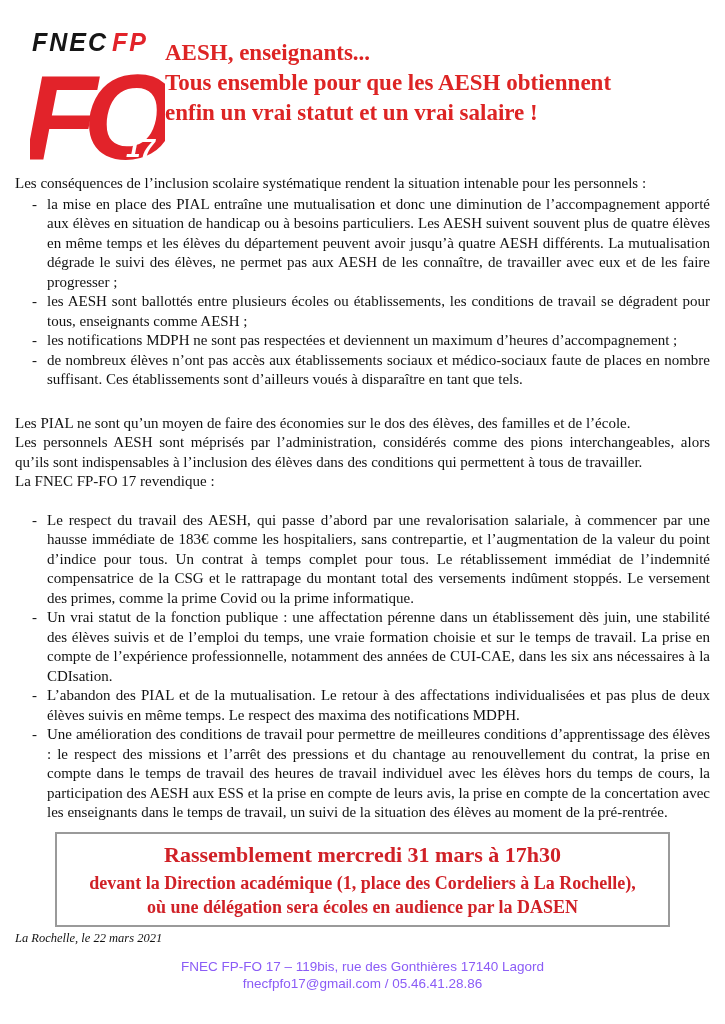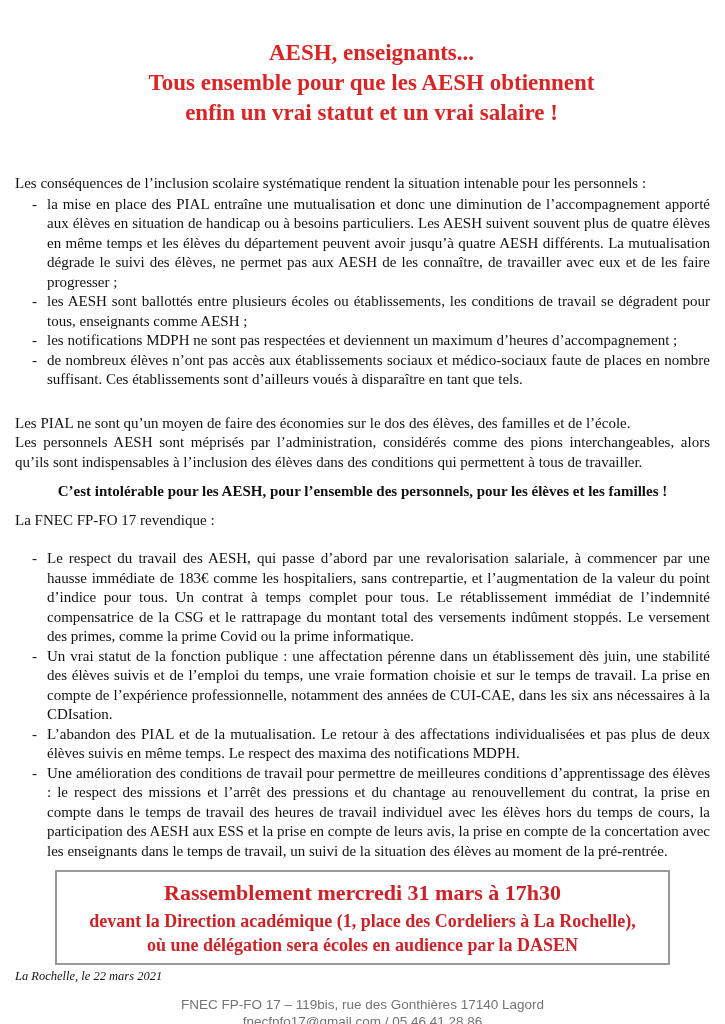--- a/index.html
+++ b/index.html
@@ -10,21 +10,21 @@
     position:relative;
   }
   
   .header { display:flex; padding:24px 12px 0 30px; height:166px; }
   .logo { width:135px; height:140px; flex:none; }
   .logo svg { width:135px; height:140px; display:block; }
   .lg-top { font-family:"Liberation Sans", sans-serif; font-style:italic; font-weight:bold; font-size:25px; letter-spacing:2px; }
   .lg-big { font-family:"Liberation Sans", sans-serif; font-style:italic; font-weight:bold; font-size:120px; }
   .lg-dept { font-family:"Liberation Sans", sans-serif; font-style:italic; font-weight:bold; font-size:26px; }
   .titles {
-    flex:1; text-align:center; padding-top:14px;
+    flex:1; padding-top:14px;
     color:#dd2424; font-weight:bold; font-size:23px; line-height:30px;
   }
   
   .body { padding:8px 15px 0 15px; font-size:15px; line-height:19.5px; }
   .para { text-align:justify; }
   .intro { margin-bottom:1px; }
   .li { display:flex; padding-left:17px; }
   .dash { width:15px; flex:none; }
   .li-text { flex:1; text-align:justify; }
   .mid { margin-top:24px; }
@@ -33,28 +33,36 @@
   .b { font-weight:normal; }
   
   .box {
     margin:9px 40px 0 40px; border:2px solid #9a9a9a; background:#fff;
     text-align:center; color:#d02127; font-weight:bold; padding:5px 4px 6px 4px;
   }
   .box-l1 { font-size:22px; line-height:32px; }
   .box-l2 { font-size:18px; line-height:24px; }
   
   .dateline { text-align:left; font-style:italic; font-size:12.5px; line-height:16px; margin:3px 2px 12px 0; }
-  .footer { text-align:center; font-family:"Liberation Sans", sans-serif; font-size:13.5px; line-height:17px; margin-top:3px; color:#737373; }
+  .footer { text-align:center; font-family:"Liberation Sans", sans-serif; font-size:13.5px; line-height:17px; margin-top:3px; color:#8b5cf6; }
 </style>
 </head>
 <body>
 
 <div class="page">
 
   <div class="header">
+    <div class="logo">
+      <svg viewBox="0 0 135 140">
+        <text class="lg-top" x="2" y="27" fill="#161616">FNEC</text>
+        <text class="lg-top" x="82" y="27" fill="#e2232a">FP</text>
+        <text class="lg-big" x="-6" y="135" fill="#e2232a" letter-spacing="-14">FO</text>
+        <text class="lg-dept" x="96" y="133" fill="#ffffff">17</text>
+      </svg>
+    </div>
     <div class="titles">
       <div>AESH, enseignants...</div>
       <div>Tous ensemble pour que les AESH obtiennent</div>
       <div>enfin un vrai statut et un vrai salaire !</div>
     </div>
   </div>
 
   <div class="body">
 
     <p class="para intro">Les conséquences de l’inclusion scolaire systématique rendent la situation intenable pour les personnels :</p>
@@ -74,21 +82,20 @@
       </div>
       <div class="li">
         <span class="dash">-</span>
         <div class="li-text">de nombreux élèves n’ont pas accès aux établissements sociaux et médico-sociaux faute de places en nombre suffisant. Ces établissements sont d’ailleurs voués à disparaître en tant que tels.</div>
       </div>
     </div>
 
     <p class="para mid">Les PIAL ne sont qu’un moyen de faire des économies sur le dos des élèves, des familles et de l’école.</p>
     <p class="para">Les personnels AESH sont méprisés par l’administration, considérés comme des pions interchangeables, alors qu’ils sont indispensables à l’inclusion des élèves dans des conditions qui permettent à tous de travailler.</p>
 
-    <p class="emphasis">C’est intolérable pour les AESH, pour l’ensemble des personnels, pour les élèves et les familles !</p>
 
     <p class="claims-intro">La FNEC FP-FO 17 revendique :</p>
 
     <div>
       <div class="li">
         <span class="dash">-</span>
         <div class="li-text"><span class="b">Le respect du travail des AESH, qui passe d’abord par une revalorisation salariale</span><span>, à commencer par une hausse immédiate de 183€ comme les hospitaliers, sans contrepartie, et l’augmentation de la valeur du point d’indice pour tous. Un contrat à temps complet pour tous. Le rétablissement immédiat de l’indemnité compensatrice de la CSG et le rattrapage du montant total des versements indûment stoppés. Le versement des primes, comme la prime Covid ou la prime informatique.</span></div>
       </div>
       <div class="li">
         <span class="dash">-</span>

